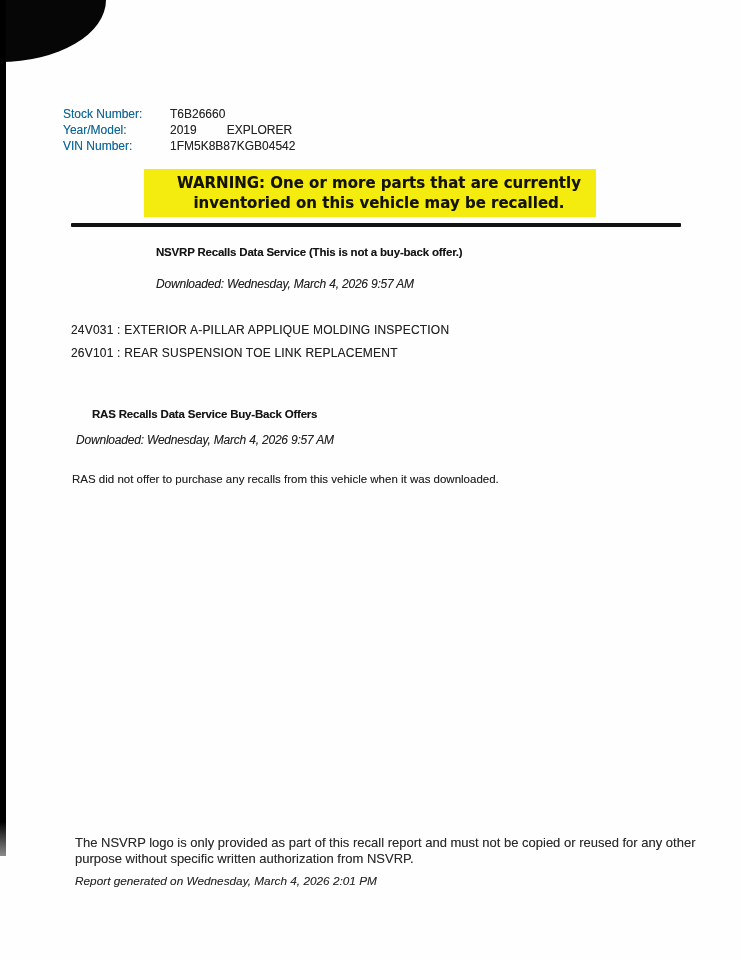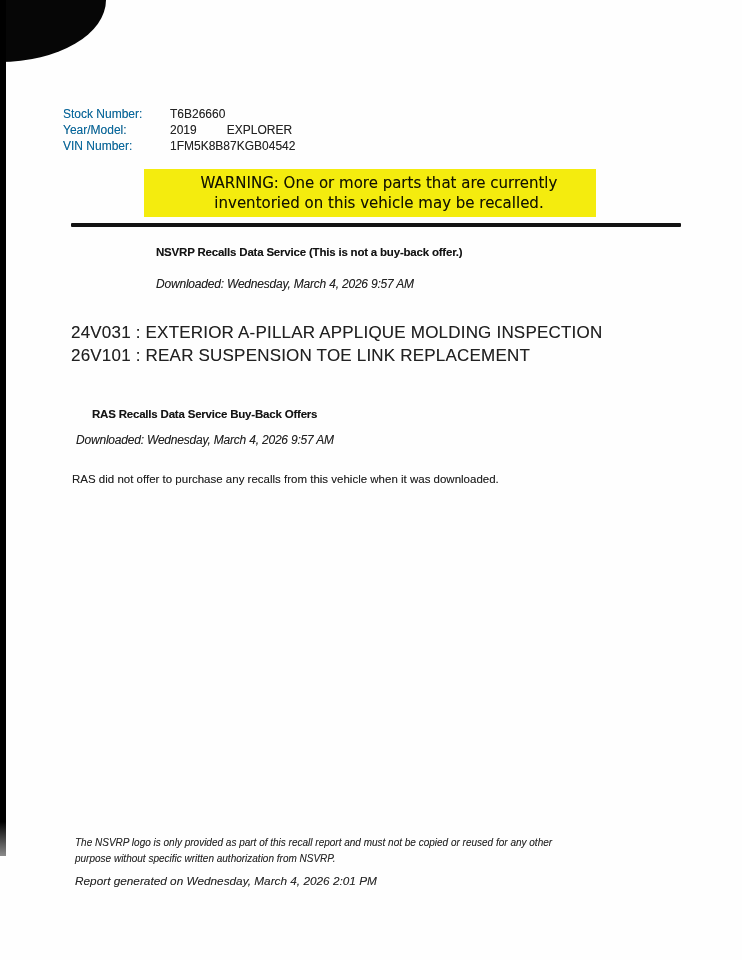--- a/index.html
+++ b/index.html
@@ -19,36 +19,36 @@
     letter-spacing:-0.5px;color:#0a0a0a;white-space:nowrap;
   }
   .info{position:absolute;left:63px;top:106px;font-size:12px;}
   .info-row{display:flex;line-height:16px;white-space:nowrap;}
   .info-label{width:100px;text-align:left;font-weight:normal;color:#0369a1;}
   .info-value{margin-left:7px;color:#242424;}
   .model-gap{margin-left:30px;}
   .warning{
     position:absolute;left:144px;top:169px;width:452px;height:48px;box-sizing:border-box;
     padding-top:5px;text-align:center;
-    font-family:"DejaVu Sans",sans-serif;font-weight:normal;font-size:15px;line-height:19.5px;
+    font-family:"DejaVu Sans",sans-serif;font-weight:bold;font-size:15px;line-height:19.5px;
     color:#131300;
     padding-left:18px;
   }
   .rule{position:absolute;left:71px;top:223px;width:610px;height:4px;background:#121212;border-radius:1px;}
   .sec-heading{position:absolute;font-weight:bold;font-size:11.5px;letter-spacing:-0.2px;color:#141414;white-space:nowrap;}
   .nsvrp-heading{left:156px;top:246px;}
   .downloaded{position:absolute;font-style:italic;font-size:12px;letter-spacing:-0.2px;color:#232323;white-space:nowrap;}
   .nsvrp-downloaded{left:156px;top:277px;}
-  .recall-line{position:absolute;left:71px;font-size:17px;letter-spacing:0.2px;color:#212121;white-space:nowrap;}
+  .recall-line{position:absolute;left:71px;font-size:12px;letter-spacing:0.2px;color:#212121;white-space:nowrap;}
   .recall-0{top:323px;}
   .recall-1{top:346px;}
   .ras-heading{left:92px;top:408px;}
   .ras-downloaded{left:76px;top:433px;}
   .ras-note{position:absolute;left:72px;top:473px;font-size:11.5px;color:#212121;white-space:nowrap;}
-  .footer-disclaimer{position:absolute;left:75px;top:835px;font-style:italic;font-size:10px;
+  .footer-disclaimer{position:absolute;left:75px;top:835px;font-size:13px;
     line-height:16px;color:#2a2a2a;}
   .footer-generated{position:absolute;left:75px;top:874px;font-style:italic;font-size:11.8px;color:#2a2a2a;white-space:nowrap;}
 </style>
 </head>
 <body>
 
 <div class="page">
 
   <div class="scan-corner"></div>
   <div class="scan-bar"></div>

